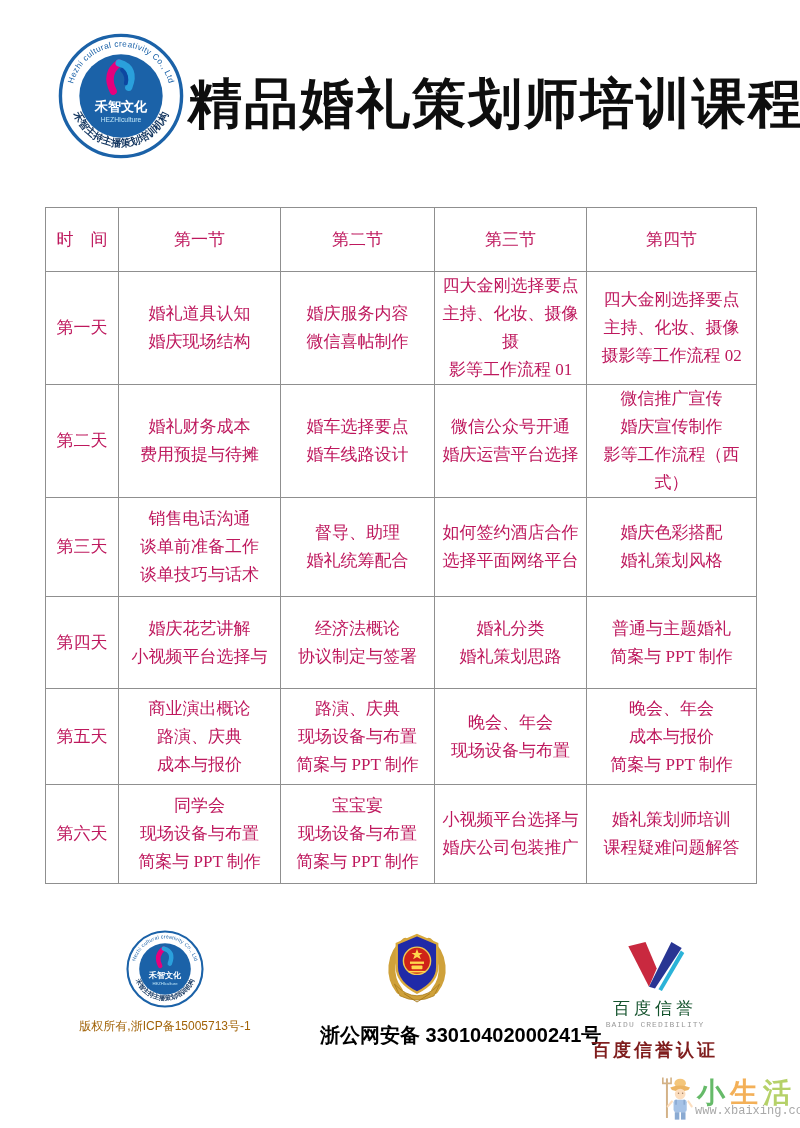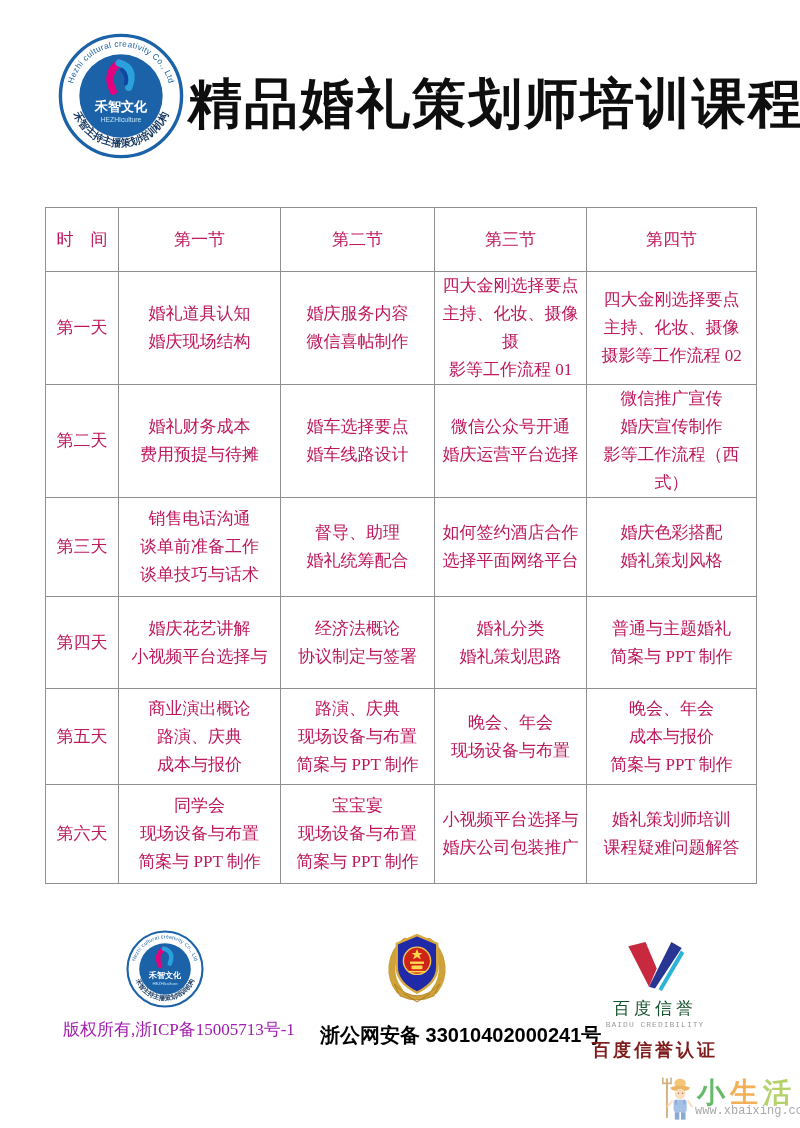--- a/index.html
+++ b/index.html
@@ -17,22 +17,22 @@
   .schedule th,.schedule td{border:1px solid #8f8f8f;text-align:center;vertical-align:middle;
     color:#be185d;font-weight:400;font-size:17px;line-height:28px;padding:0 4px}
   .schedule thead th{font-size:17px}
   .day-cell{vertical-align:top;padding-top:24px}
 
   
   .footer-col{position:absolute;text-align:center}
   .footer-left{left:63px;top:930px;width:204px}
   .footer-center{left:320px;top:924px;width:194px}
   .footer-right{left:558px;top:940px;width:194px}
-  .copyright-text{margin-top:6px;font-family:Liberation Serif, serif;
-    font-size:17px;color:#a21caf;white-space:nowrap}
+  .copyright-text{margin-top:6px;font-family:Liberation Sans, sans-serif;
+    font-size:12px;color:#a16207;white-space:nowrap}
   .police-text{margin-top:8px;font-family:"Liberation Sans","DejaVu Sans",sans-serif;
     font-size:20px;font-weight:700;color:#000;white-space:nowrap}
   .baidu-cn{margin-top:1px;font-family:"Liberation Sans","DejaVu Sans",sans-serif;
     font-size:17px;color:#14532d;letter-spacing:4px}
   .baidu-en{font-family:Liberation Mono, monospace;font-size:8px;color:#9b9b9b;letter-spacing:1px}
   .baidu-cert{margin-top:9px;font-family:"Liberation Sans","DejaVu Sans",sans-serif;
     font-size:18px;font-weight:600;color:#7f1d1d;letter-spacing:3px}
 
   
   .watermark{position:absolute;left:660px;top:1072px;width:138px;height:54px}

